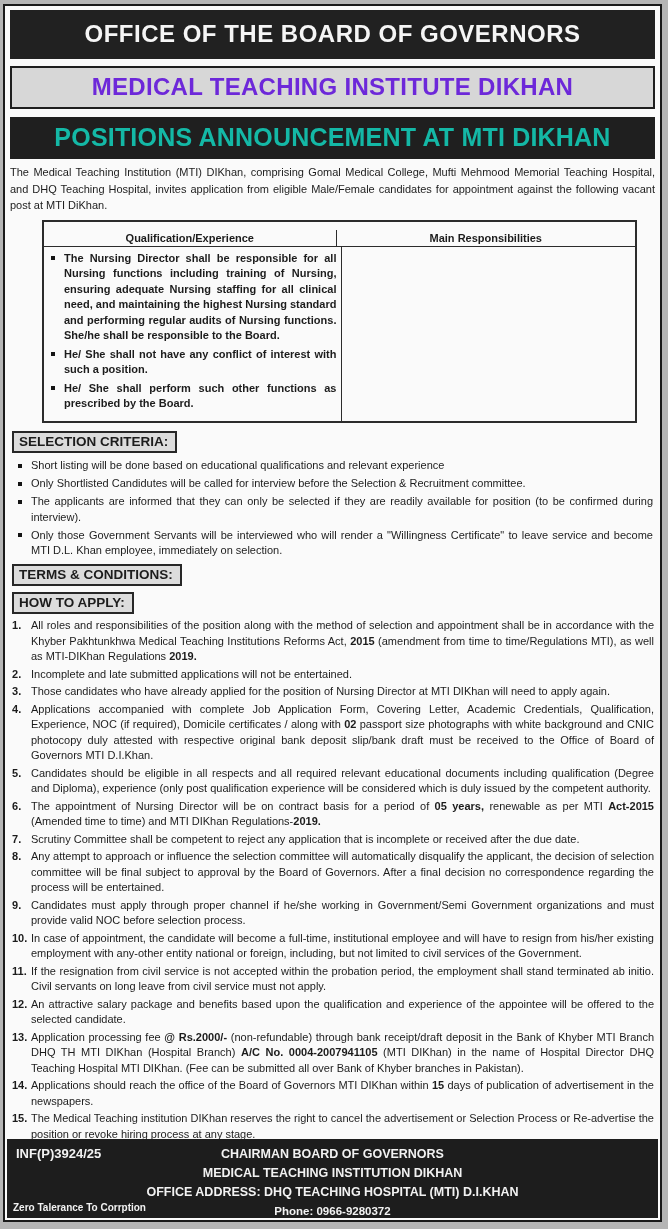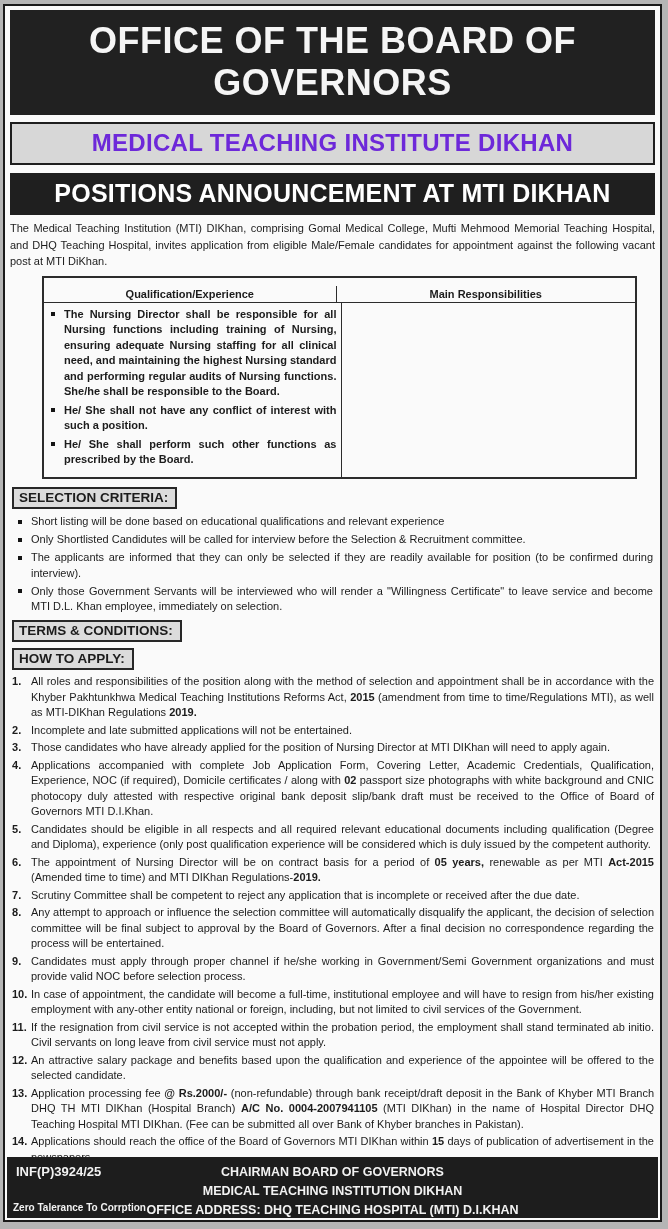--- a/index.html
+++ b/index.html
@@ -15,32 +15,32 @@
     left: 3px; top: 4px; right: 6px; bottom: 7px;
     background: #fafafa;
     border: 2px solid #1a1a1a;
     padding: 2px 3px 0 3px;
     overflow: hidden;
   }
   
   .banner { text-align: center; font-weight: bold; margin: 2px 2px 0 2px; }
   .banner-dark {
     background: #212121; color: #f5f5f5;
-    font-size: 36px; letter-spacing: 0.5px;
+    font-size: 24px; letter-spacing: 0.5px;
     padding: 10px 0 11px 0;
   }
   .banner-light {
     background: #d7d7d7; color: #6d28d9;
     border: 2px solid #1e1e1e;
     font-size: 24px; letter-spacing: 0.3px;
     padding: 5px 0 6px 0;
     margin-top: 7px;
   }
   .banner-dark2 {
-    background: #1f1f1f; color: #ffffff;
+    background: #1f1f1f; color: #14b8a6;
     font-size: 25px; letter-spacing: 0.2px;
     padding: 6px 0 7px 0;
     margin-top: 8px;
   }
   
   .intro {
     font-size: 11px; line-height: 16.5px;
     text-align: justify;
     padding: 5px 2px 0 2px;
   }
@@ -126,21 +126,21 @@
     content: counter(hta) ".";
     position: absolute; left: 0; top: 0;
     font-weight: bold;
   }
   
   .footer {
     position: absolute;
     left: 2px; right: 2px; bottom: 2px;
     background: #1d1d1d; color: #f2f2f2;
     padding: 6px 8px 3px 8px;
-    height: 61px;
+    height: 79px;
   }
   .footer-center { text-align: center; font-weight: bold; font-size: 12.5px; line-height: 19px; }
   .footer-inf {
     position: absolute; left: 9px; top: 7px;
     font-weight: bold; font-size: 13px;
   }
   .footer-zero {
     position: absolute; left: 6px; bottom: 5px;
     font-weight: bold; font-size: 10px;
   }

